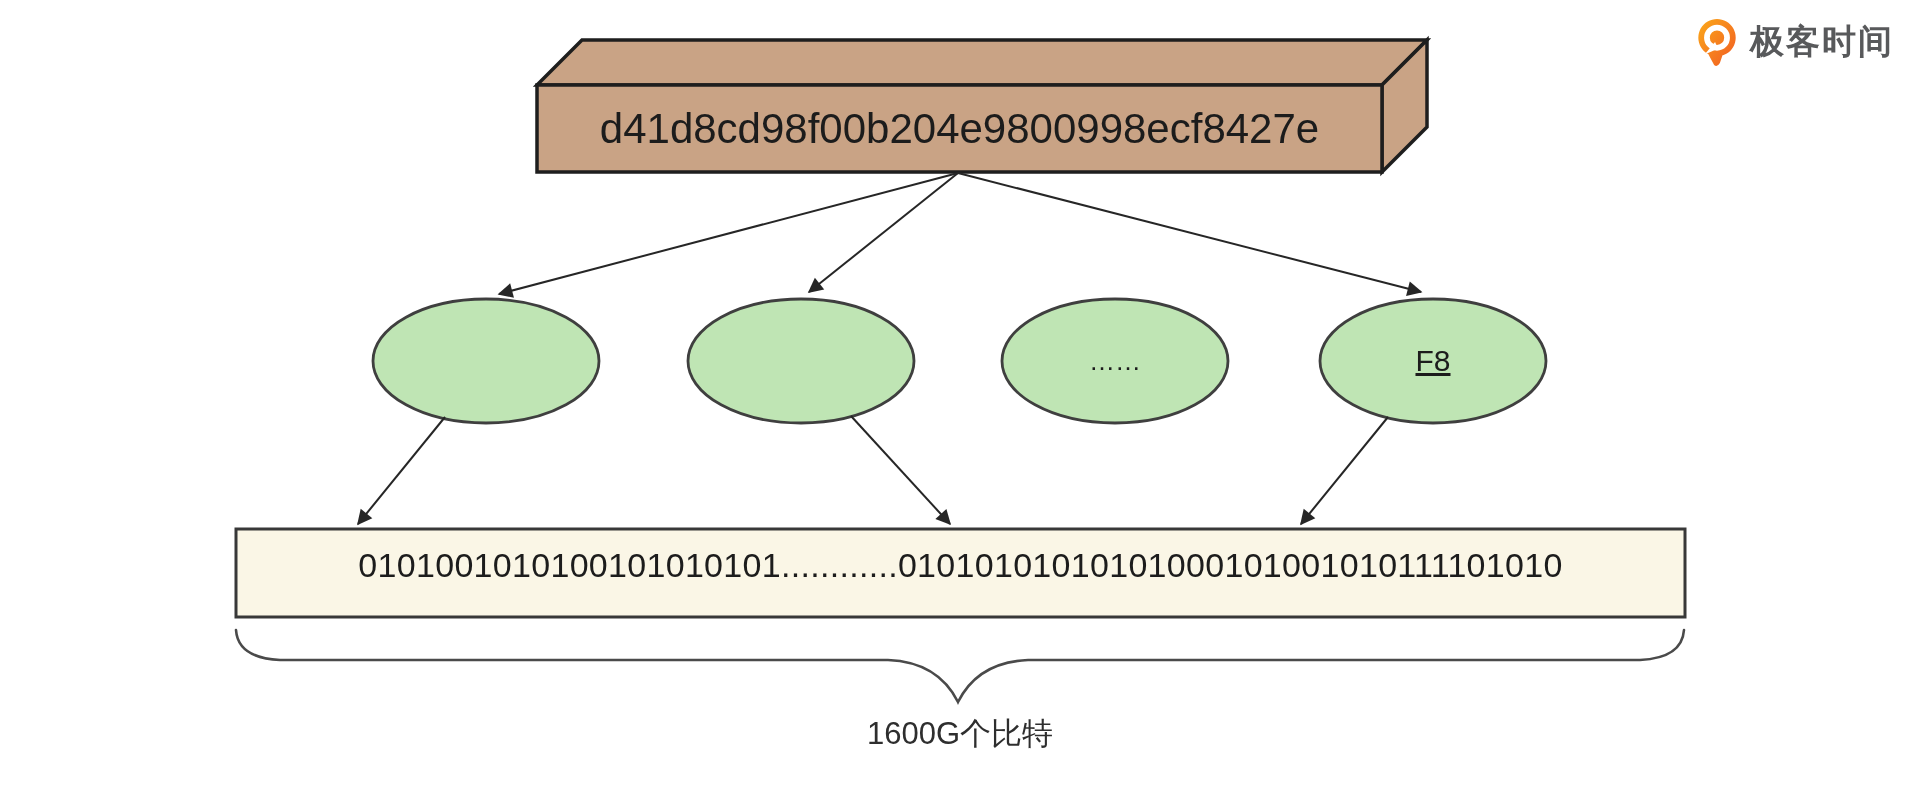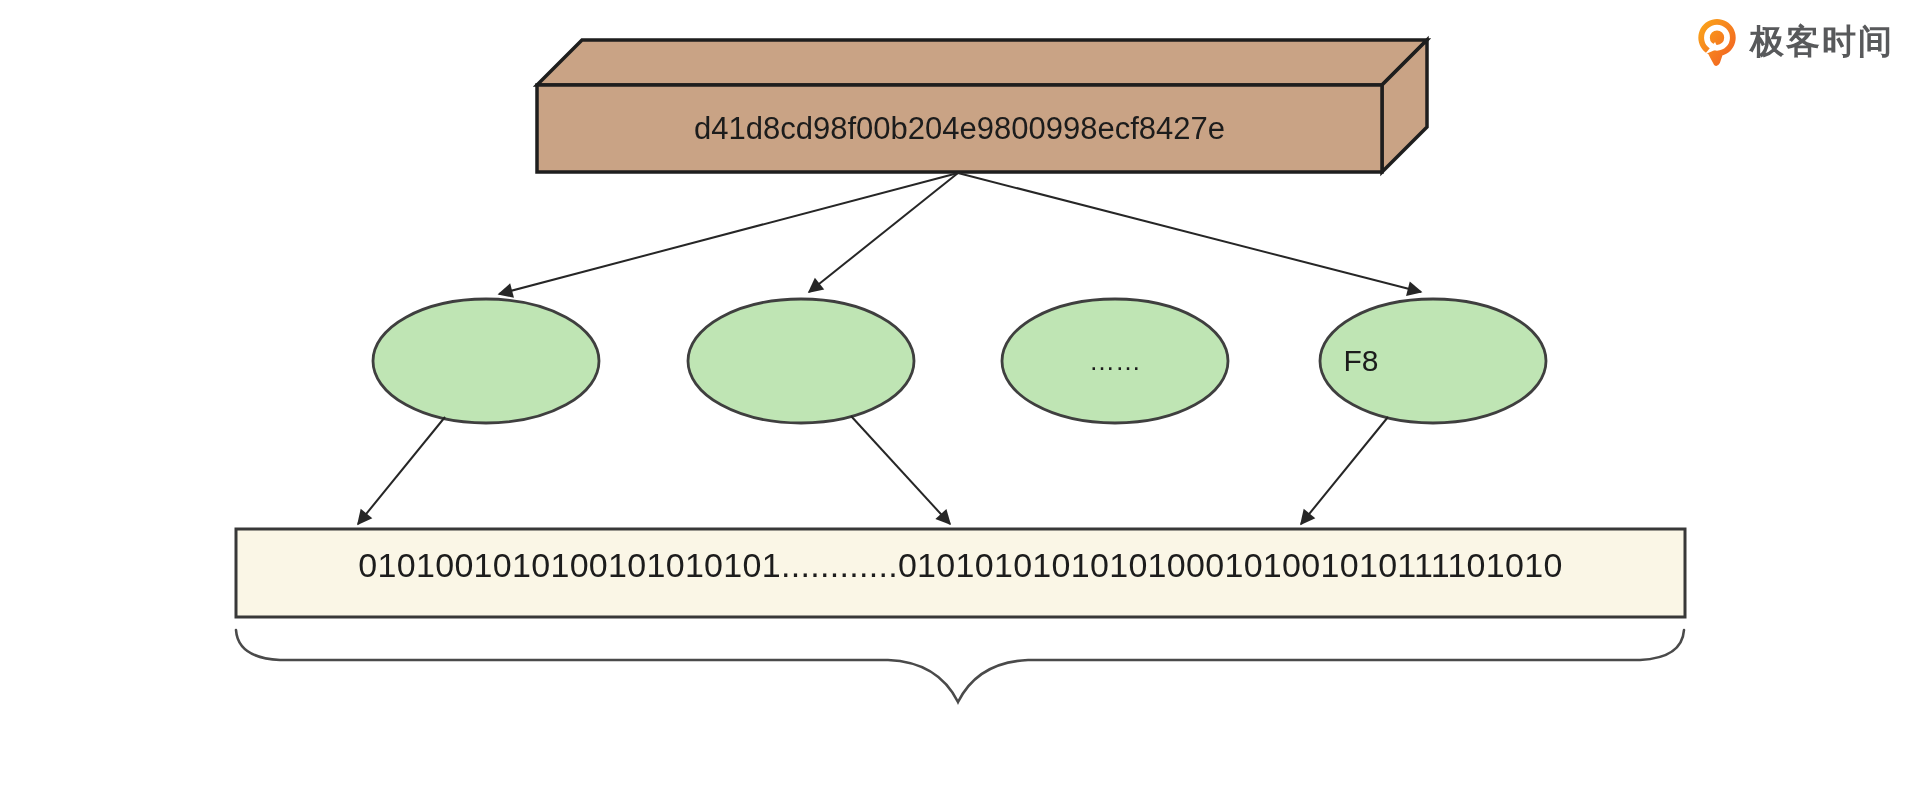--- a/index.html
+++ b/index.html
@@ -11,27 +11,27 @@
     font-family:"Liberation Sans","DejaVu Sans",sans-serif;
     color:#1c1c1c;
   }
   .stage svg.shapes{position:absolute;left:0;top:0;}
   .box-face{stroke:#1e1e1e;stroke-width:3.5;stroke-linejoin:miter;}
   .frag-ellipse{stroke:#3f3f3f;stroke-width:2.8;}
   .bit-rect{stroke:#383838;stroke-width:3;}
   .arrow{stroke:#262626;stroke-width:2;fill:none;}
   .brace-path{stroke:#4a4a4a;stroke-width:2.6;fill:none;stroke-linecap:round;}
   .lbl{position:absolute;display:flex;align-items:center;justify-content:center;white-space:nowrap;}
-  .hash-lbl{left:537px;top:85px;width:845px;height:87px;font-size:31px;}
+  .hash-lbl{left:537px;top:85px;width:845px;height:87px;font-size:42px;}
   .bit-lbl{left:236px;top:529px;width:1449px;height:72px;font-size:34px;letter-spacing:.3px;}
   .frag-lbl{top:299px;width:226px;height:124px;font-size:30px;}
   .frag-lbl.f1{left:373px;}
   .frag-lbl.f2{left:688px;}
   .frag-lbl.fd{left:1002px;font-size:26px;}
-  .frag-lbl.f8{left:1248px;}
+  .frag-lbl.f8{left:1320px;text-decoration:underline;}
   .brace-lbl{left:710px;top:712px;width:500px;height:44px;font-size:31px;color:#2e2e2e;}
   .logo{position:absolute;top:17px;right:26px;display:flex;align-items:center;gap:10px;}
   .logo-text{font-size:34px;font-weight:600;color:#58595b;letter-spacing:2px;}
 </style>
 </head>
 <body>
 
 <div class="stage">
 
   <svg class="shapes" width="1920" height="786" viewBox="0 0 1920 786">
@@ -67,20 +67,21 @@
     <path class="brace-path" d="M236,630 Q238,658 280,660 L888,660 Q938,662 958,702 Q978,662 1028,660 L1640,660 Q1682,658 1684,630"></path>
   </svg>
 
   <div class="lbl hash-lbl">d41d8cd98f00b204e9800998ecf8427e</div>
 
   <div class="lbl frag-lbl fd">……</div>
   <div class="lbl frag-lbl f8">F8</div>
 
   <div class="lbl bit-lbl">0101001010100101010101............01010101010101000101001010111101010</div>
 
+  <div class="lbl brace-lbl">1600G个比特</div>
 
   <div class="logo">
     <svg width="46" height="50" viewBox="0 0 48 52">
       <path d="M24,2 A19.5,19.5 0 1 0 24.02,2 Z M14,37 L21,50 Q24,53 27,48 L30,39 Z" fill="url(#geek-orange)"></path>
       <circle cx="24" cy="21.5" r="10.5" fill="none" stroke="#ffffff" stroke-width="6"></circle>
       <path d="M22,26 L11,39 L25,33 Z" fill="#ffffff"></path>
     </svg>
     <span class="logo-text">极客时间</span>
   </div>
 

